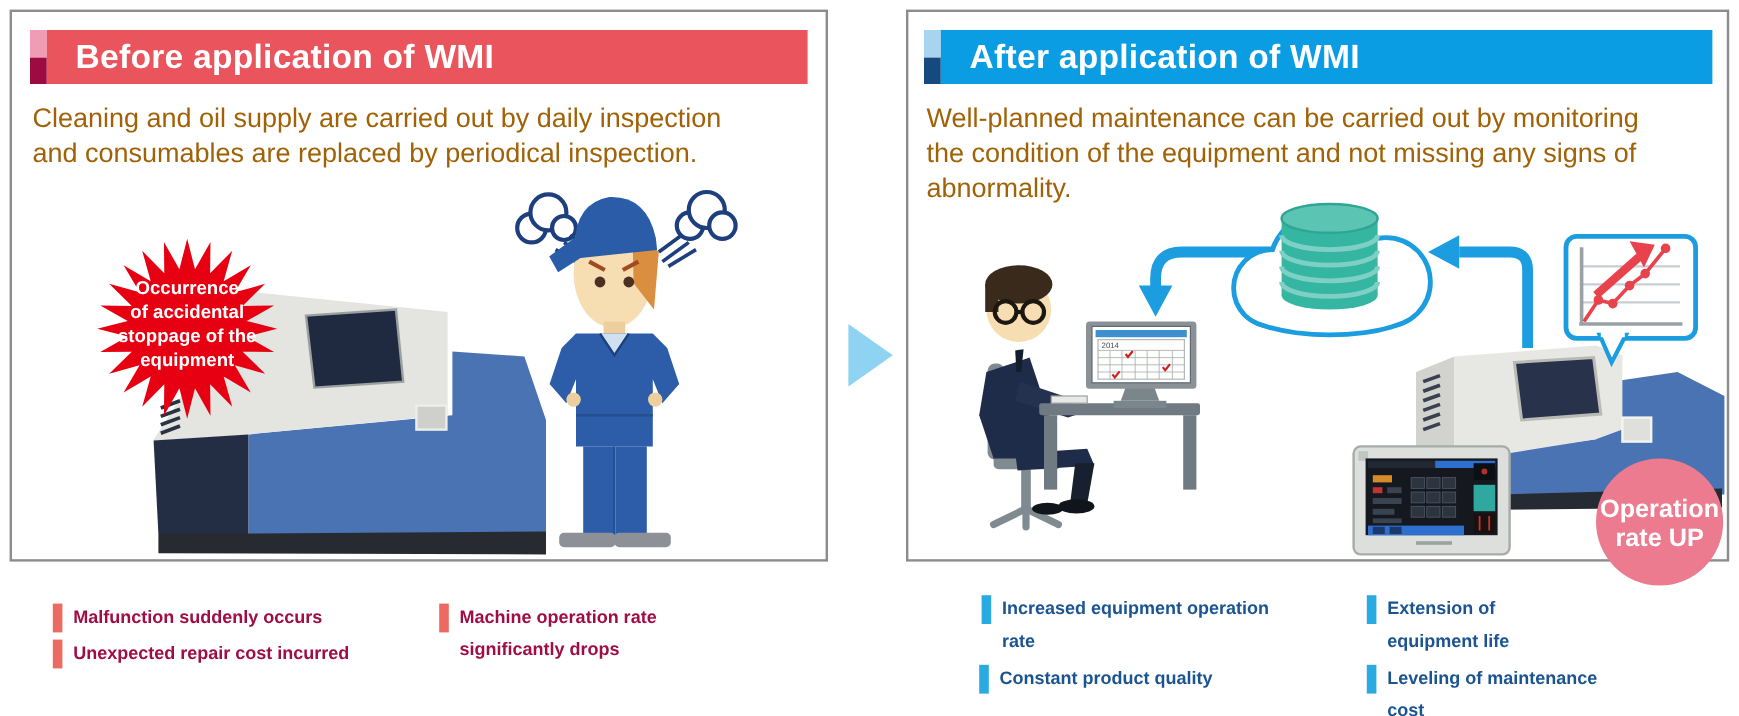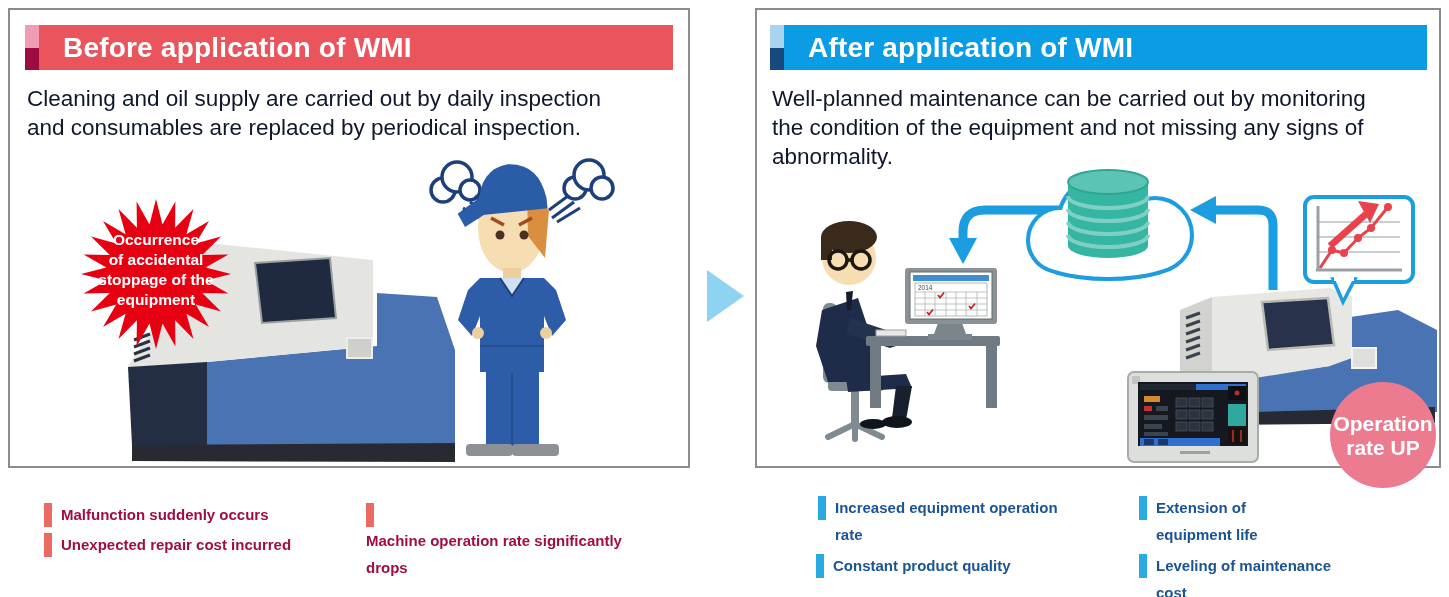--- a/index.html
+++ b/index.html
@@ -21,21 +21,21 @@
   #before-banner{left:15px;top:15px;width:648px;}
   #before-banner .accent .top{background:#f09cb4;}
   #before-banner .accent .bottom{background:#9c0c41;}
   #before-banner .bar{background:#e9545d;}
   #after-banner{left:13px;top:15px;width:657px;}
   #after-banner .accent .top{background:#a8d4ef;}
   #after-banner .accent .bottom{background:#164a7e;}
   #after-banner .bar{background:#0a9de4;}
   .banner-title{color:#fff;font-weight:bold;font-size:28px;padding-left:24px;letter-spacing:0.2px;}
 
-  .desc{position:absolute;font-size:22.5px;line-height:29px;color:#0f172a;}
+  .desc{position:absolute;font-size:22.5px;line-height:29px;color:#a16207;}
   #before-desc{left:17px;top:74px;width:576px;}
   #after-desc{left:15px;top:74px;width:606px;}
 
   .bullet{position:absolute;display:flex;font-weight:bold;font-size:15px;line-height:27px;margin-top:20px;}
   .bullet .bbar{width:8px;height:24px;flex:none;margin-right:9px;margin-top:2px;}
   .bullet.red{color:#a00d45;}
   .bullet.red .bbar{background:#ec6a61;}
   .bullet.blue{color:#1b5491;}
   .bullet.blue .bbar{background:#29abe2;}
 
@@ -58,21 +58,21 @@
     <div class="bar">
         <span class="banner-title">Before application of WMI</span>
       </div>
   </div>
   <div class="desc" id="before-desc">Cleaning and oil supply are carried out by daily inspection and consumables are replaced by periodical inspection.</div>
 
   <div class="bullet red" style="left:34px;top:471px;width:262px;">
     <span class="bbar"></span>
     <span>Malfunction suddenly occurs</span>
   </div>
-  <div class="bullet red" style="left:356px;top:471px;width:268px;flex-direction:column;">
+  <div class="bullet red" style="left:356px;top:471px;width:268px;">
     <span class="bbar"></span>
     <span>Machine operation rate significantly drops</span>
   </div>
   <div class="bullet red" style="left:34px;top:501px;width:600px;">
     <span class="bbar"></span>
     <span>Unexpected repair cost incurred</span>
   </div>
 </div>
 
 <div id="transition-arrow"></div>

